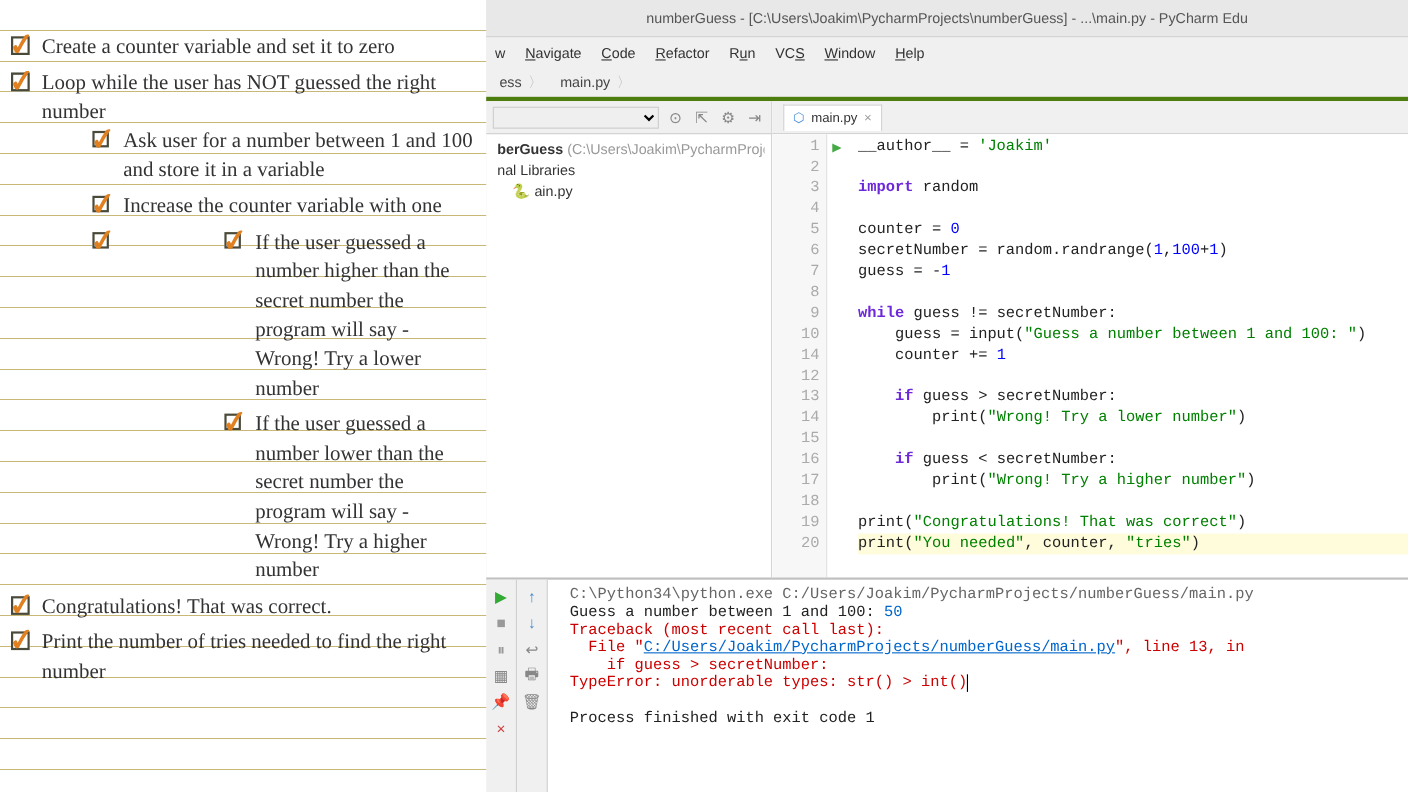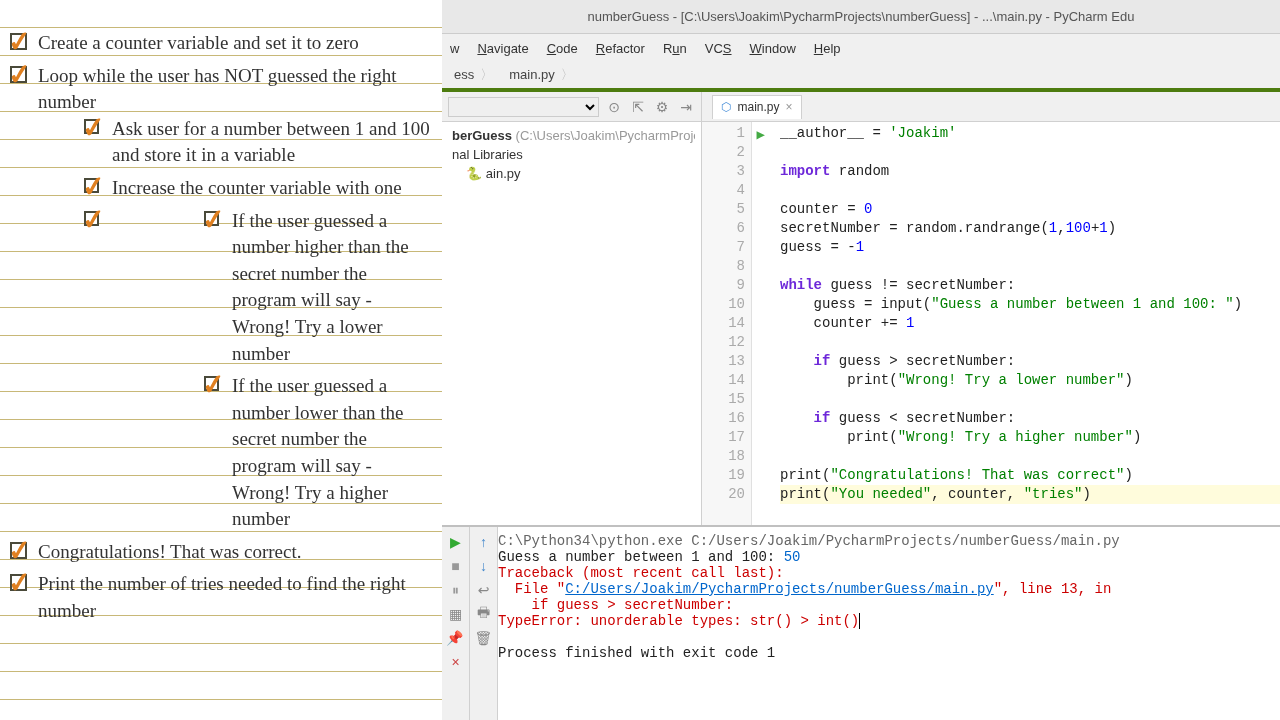--- a/index.html
+++ b/index.html
@@ -61,21 +61,21 @@
 .code .line { height: 19px; line-height: 19px; }
 .kw { color: #6d28d9; font-weight: bold; }
 .str { color: #008000; }
 .num { color: #0000ff; }
 .hl { background: #fffcdc; }
 
 .console-wrap { height: 195px; border-top: 2px solid #c0c0c0; display: flex; background: #fff; }
 .console-tools { width: 28px; background: #f0f0f0; border-right: 1px solid #d0d0d0; display: flex; flex-direction: column; align-items: center; padding-top: 6px; gap: 6px; }
 .ctool { width: 18px; height: 18px; display: flex; align-items:center; justify-content:center; font-size: 14px; cursor:pointer; }
 .console-tools2 { width: 28px; background: #f0f0f0; border-right: 1px solid #d0d0d0; display: flex; flex-direction: column; align-items: center; padding-top: 6px; gap: 6px; }
-.console { flex: 1; font-family: 'Consolas','Courier New', monospace; font-size: 14px; padding: 6px 0; color: #222; white-space: pre; overflow: hidden; }
+.console { flex: 1; font-family: 'Consolas','Courier New', monospace; font-size: 14px; padding: 6px 20px; color: #222; white-space: pre; overflow: hidden; }
 .console .path { color: #666; }
 .console .input { color: #0066cc; }
 .console .err { color: #cc0000; }
 .console .link { color: #0066cc; text-decoration: underline; }
 .cursor { border-right: 1px solid #000; animation: blink 1s infinite; }
 @keyframes blink { 50% { border-color: transparent; } }
 </style>
 </head>
 <body>
 

